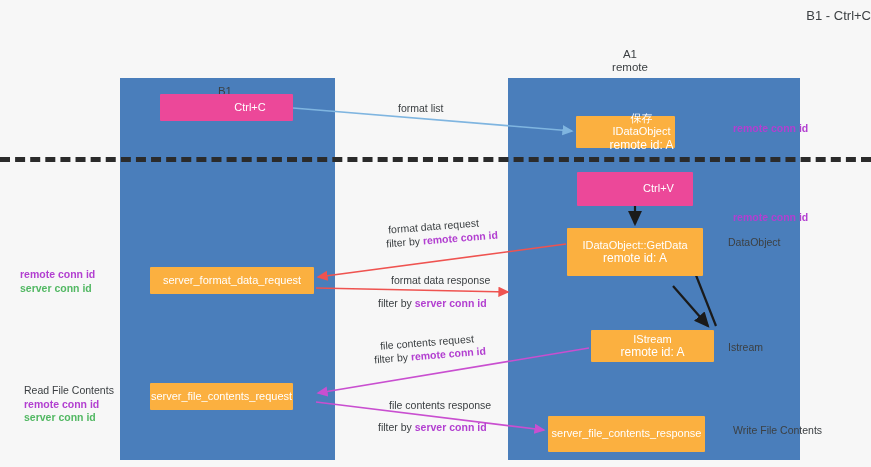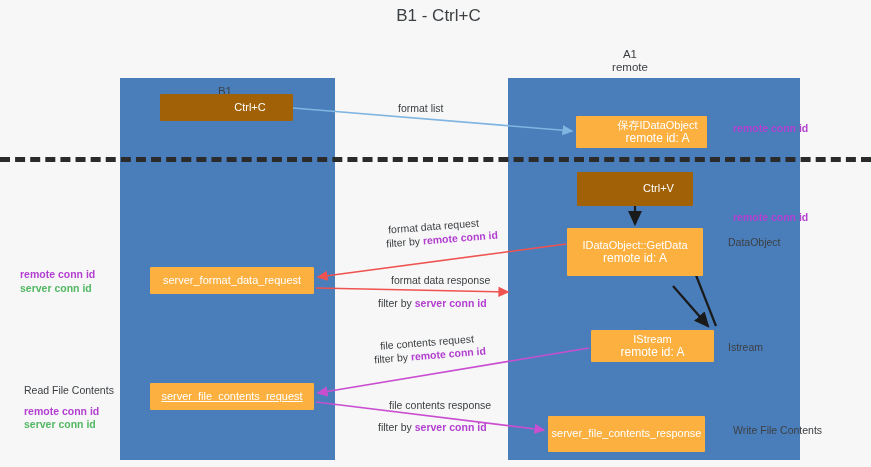--- a/index.html
+++ b/index.html
@@ -13,52 +13,52 @@
   #stage{position:absolute;inset:0;}
 
   
   .lane{position:absolute;background:#4a7ebb;}
   #lane-b1{left:120px;top:78px;width:215px;height:382px;}
   #lane-a1{left:508px;top:78px;width:292px;height:382px;}
 
   
   #title{
     position:absolute;left:6px;right:0;top:6px;
-    text-align:center;font-size:17px;line-height:19px;
+    text-align:right;font-size:13px;line-height:19px;
     color:#3c4043;
   }
   #title div{white-space:pre;}
 
   
   .lane-head{
     position:absolute;text-align:center;font-size:11.5px;
     line-height:13px;color:#3c4043;
   }
   #head-b1{left:150px;top:58px;width:150px;margin-top:27px;}
   #head-a1{left:565px;top:48px;width:130px;}
 
   
   .node{
     position:absolute;box-sizing:border-box;
     display:flex;flex-direction:column;align-items:center;justify-content:center;
     color:#ffffff;font-size:11px;line-height:13.5px;text-align:center;
     border-radius:1px;
   }
-  .node.green{background:#a16207;padding-left:47px;}
+  .node.green{background:#ec4899;padding-left:47px;}
   .node.orange{background:#fbb040;}
   .node .l2{font-size:12px;}
 
   #n-ctrlc{left:160px;top:94px;width:133px;height:27px;}
-  #n-save{left:576px;top:116px;width:131px;height:32px;padding-left:32px;}
+  #n-save{left:576px;top:116px;width:99px;height:32px;padding-left:32px;}
   #n-ctrlv{left:577px;top:172px;width:116px;height:34px;}
   #n-getdata{left:567px;top:228px;width:136px;height:48px;}
   #n-fmtreq{left:150px;top:267px;width:164px;height:27px;}
   #n-fmtres{left:512px;top:279px;width:161px;height:27px;}
   #n-istream{left:591px;top:330px;width:123px;height:32px;}
-  #n-filereq{left:150px;top:383px;width:164px;height:27px;text-decoration:underline;}
+  #n-filereq{left:150px;top:383px;width:143px;height:27px;}
   #n-fileres{left:548px;top:416px;width:157px;height:36px;}
 
   
   #divider{
     position:absolute;left:0;top:157px;width:871px;height:0;
     border-top:5px dashed #2b2b2b;
   }
 
   
   .side-label{position:absolute;font-size:10.5px;line-height:13.5px;white-space:nowrap;}
@@ -214,18 +214,18 @@
   <div class="side-label plain" id="sl-r3">DataObject</div>
   <div class="side-label plain" id="sl-r4">Istream</div>
   <div class="side-label plain" id="sl-r5">Write File Contents</div>
 
   <div class="side-label" id="sl-l1">
     <div class="purple">remote conn id</div>
     <div class="green-t">server conn id</div>
   </div>
 
   <div class="side-label" id="sl-l2">
-    <div class="plain" style="margin-bottom:7px;">Read File Contents</div>
+    <div class="plain" style="margin-bottom:0;">Read File Contents</div>
     <div class="purple">remote conn id</div>
     <div class="green-t">server conn id</div>
   </div>
 
 </div>
 
 </body></html>

